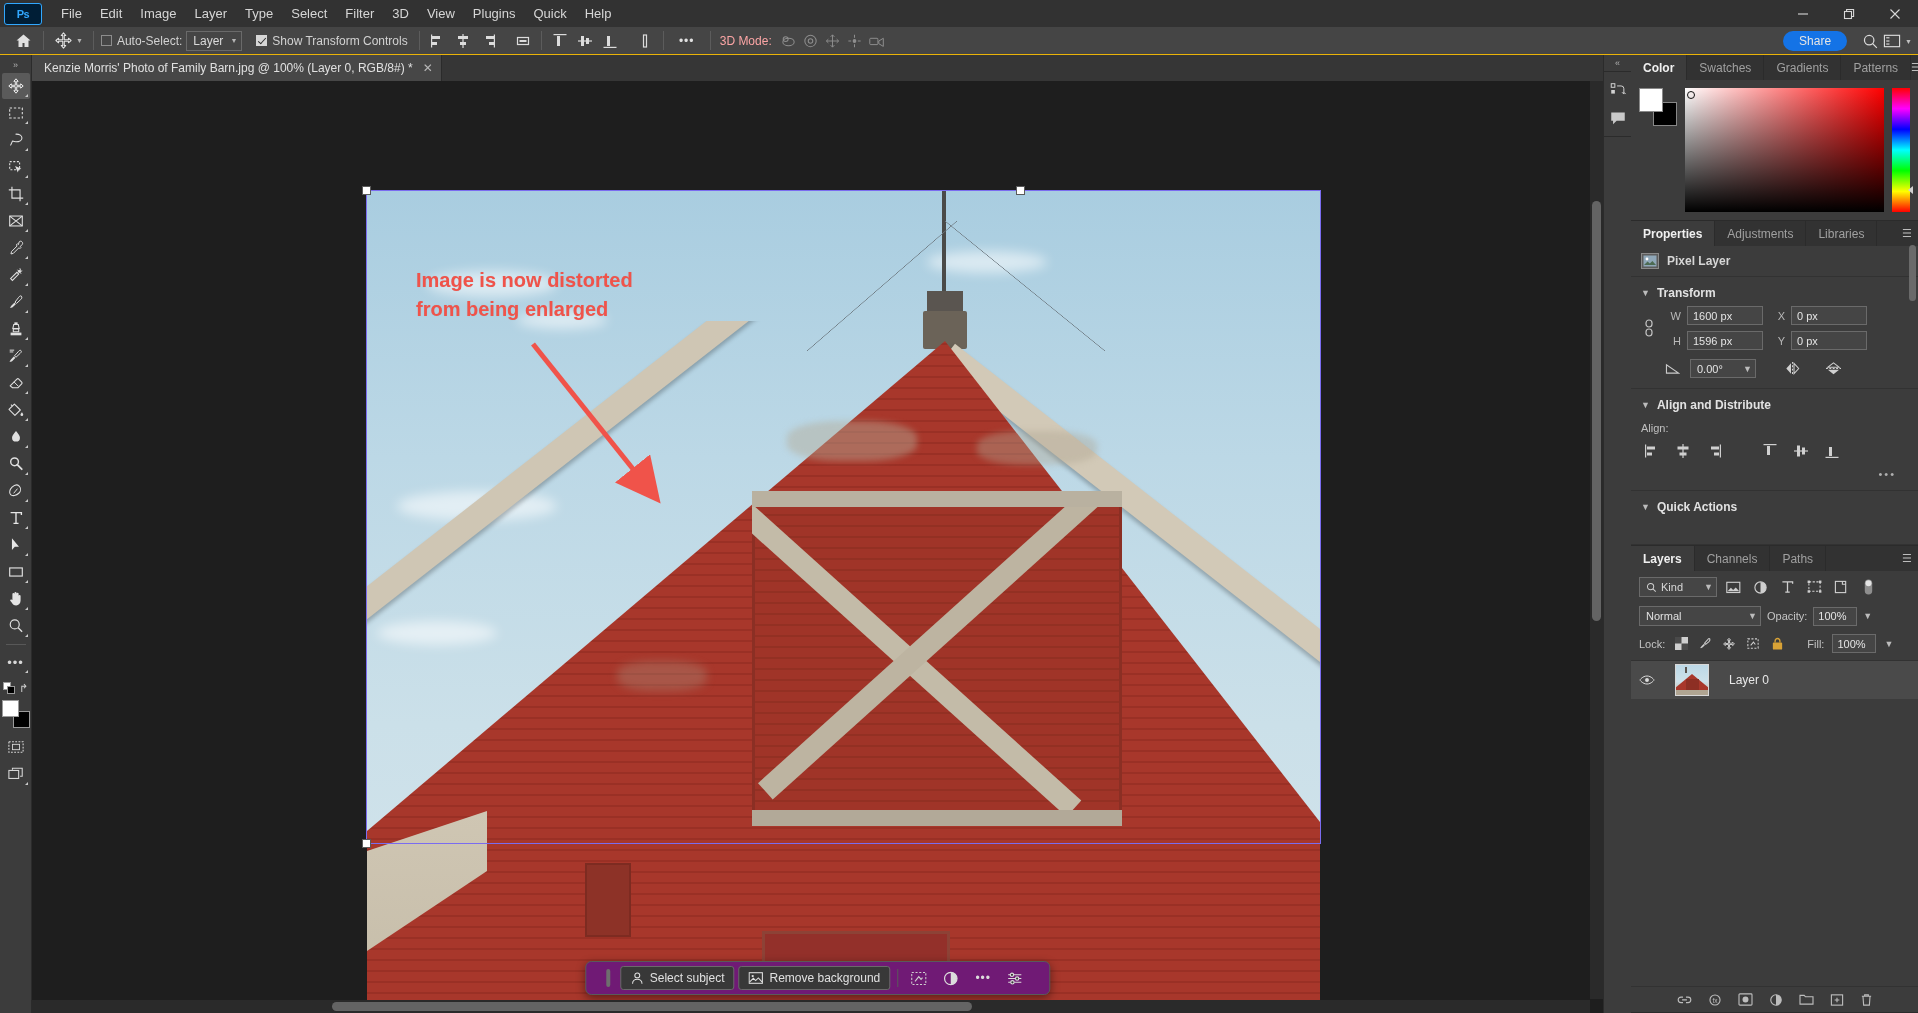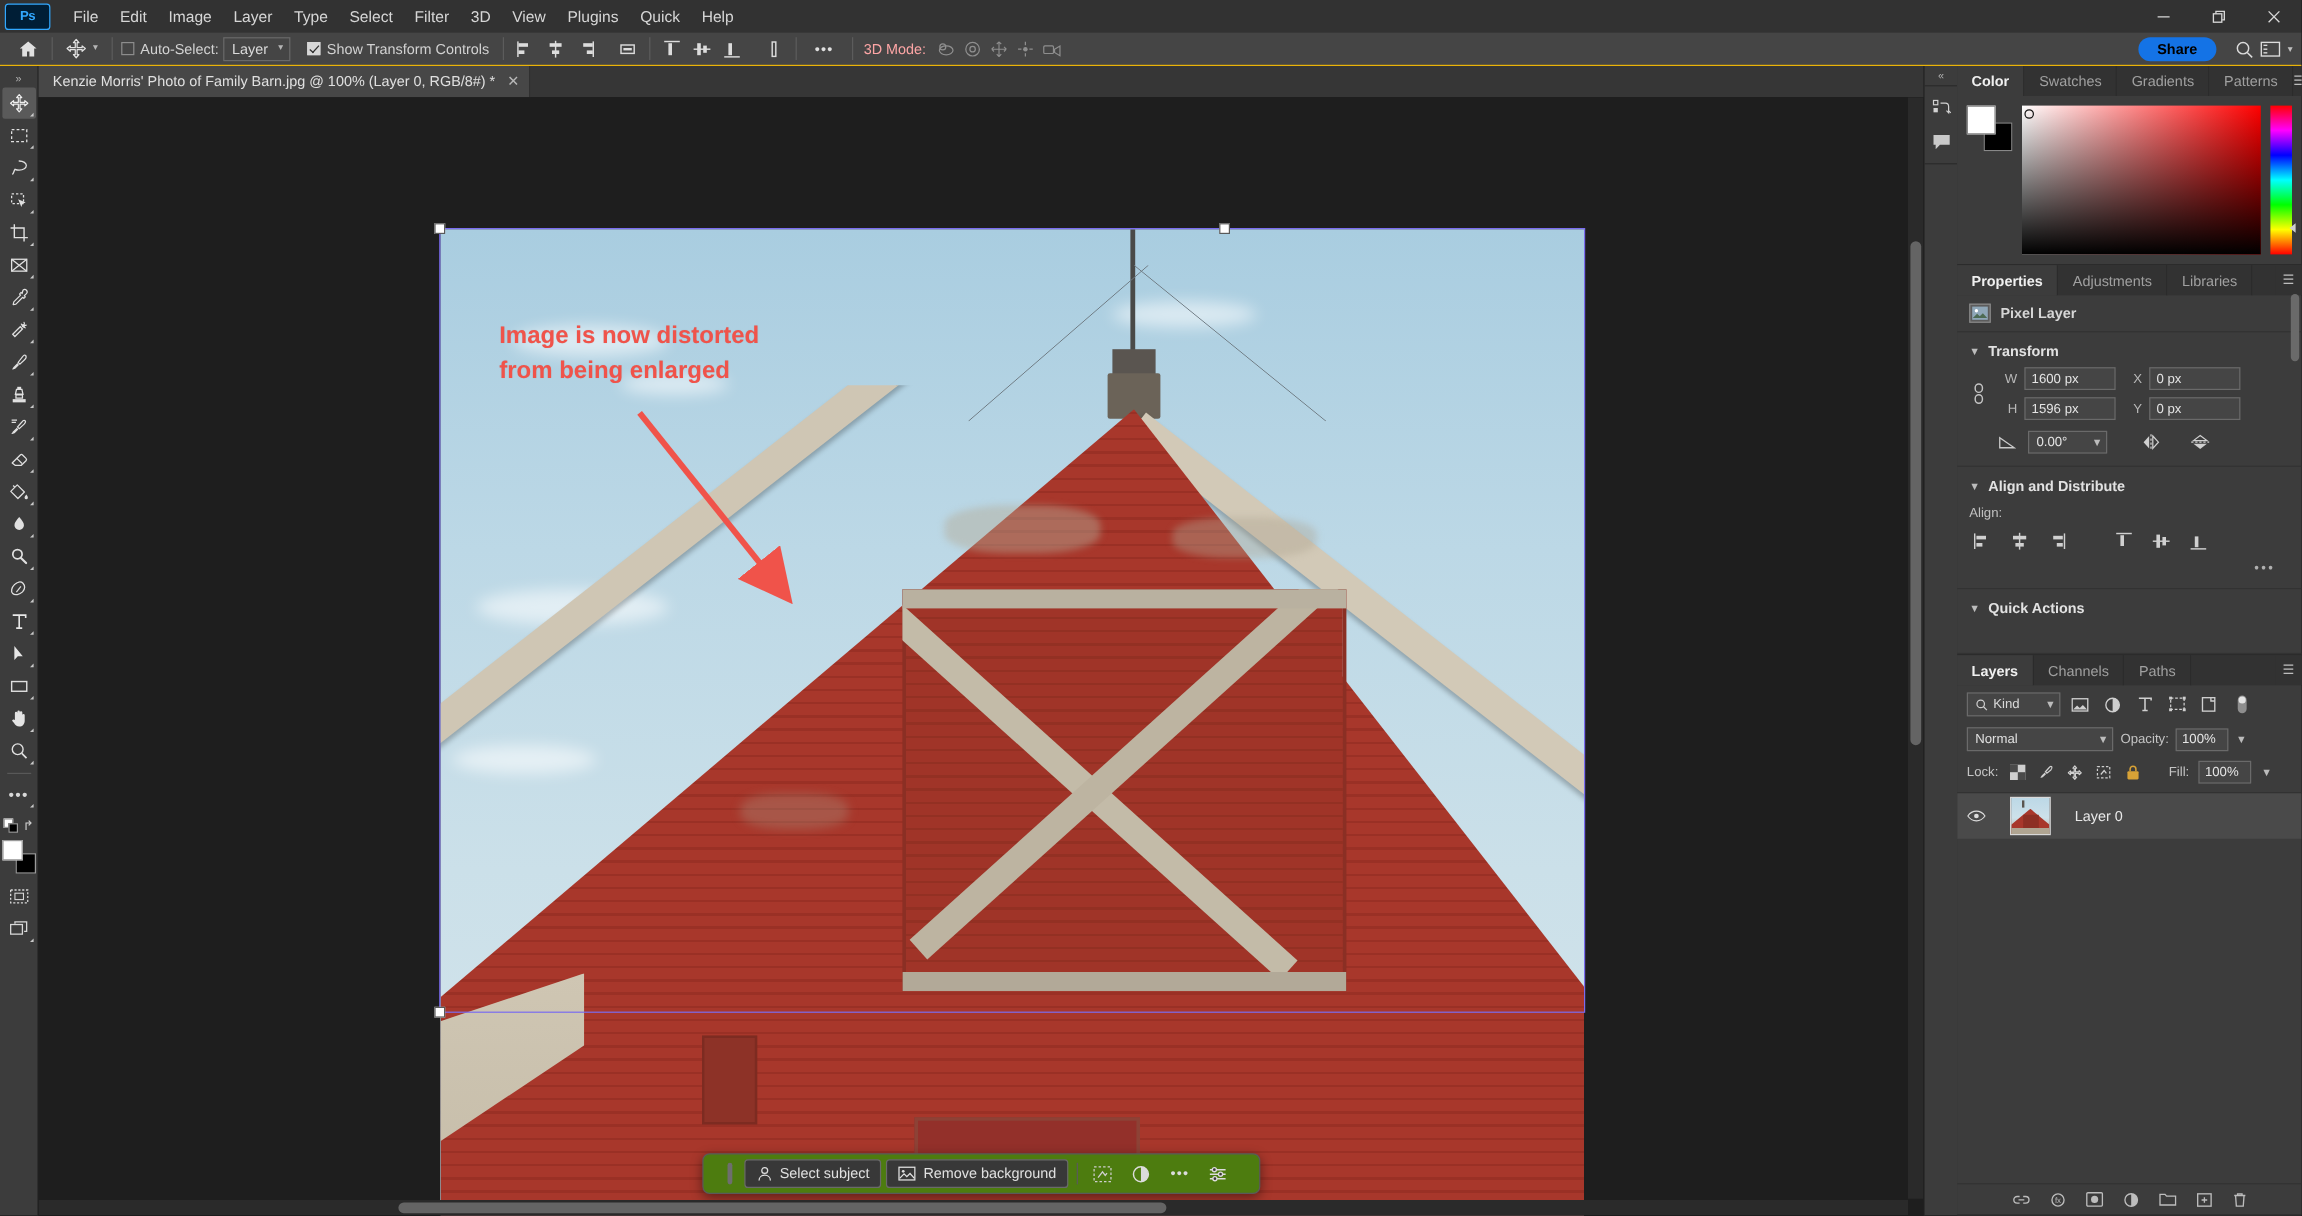--- a/index.html
+++ b/index.html
@@ -65,22 +65,22 @@
     font-size: 12px; display: flex; align-items: center; padding: 0 4px 0 6px;
     min-width: 56px; justify-content: space-between; gap: 6px;
   }
   .ob-select .tri { font-size: 7px; color: #b5b5b5; }
   .align-grp { display: flex; align-items: center; gap: 3px; }
   .icon-btn {
     width: 22px; height: 22px; display: flex; align-items: center; justify-content: center;
   }
   .ob-right { position: absolute; right: 0; top: 0; height: 28px; display: flex; align-items: center; padding-right: 6px; }
   .share-btn {
-    background: #1473e6; color: #000000; font-size: 12px; border-radius: 11px;
-    padding: 3px 16px; margin-right: 12px; font-weight: 700;
+    background: #1473e6; color: #e5e5e5; font-size: 12px; border-radius: 11px;
+    padding: 3px 16px; margin-right: 12px; font-weight: 400;
   }
   .dim-label { color: #fca5a5; font-size: 12px; margin: 0 6px 0 2px; }
 
   
   .bodyrow { flex: 1 1 auto; display: flex; min-height: 0; }
 
   
   .toolbar {
     width: 32px; background: #3c3c3c; border-right: 1px solid #2b2b2b;
     display: flex; flex-direction: column; align-items: center; padding-top: 2px;
@@ -144,21 +144,21 @@
 
   
   .vscroll { position: absolute; right: 0; top: 0; bottom: 14px; width: 13px; background: #2a2a2a; }
   .vscroll .thumb { position: absolute; left: 2px; width: 9px; background: #646464; border-radius: 5px; top: 120px; height: 420px; }
   .hscroll { position: absolute; left: 0; right: 13px; bottom: 0; height: 13px; background: #2a2a2a; }
   .hscroll .thumb { position: absolute; top: 2px; height: 9px; background: #646464; border-radius: 5px; left: 300px; width: 640px; }
 
   
   .ctxbar {
     position: absolute; left: 50%; transform: translateX(-50%); bottom: 18px;
-    height: 34px; background: #4d7c0f; border: 1px solid #5a5a5a; border-radius: 6px;
+    height: 34px; background: #701a75; border: 1px solid #5a5a5a; border-radius: 6px;
     display: flex; align-items: center; padding: 0 20px; gap: 4px;
     box-shadow: 0 3px 10px rgba(0,0,0,.45);
     justify-content: space-between;
   }
   .grip { width: 4px; height: 18px; background: #6e6e6e; border-radius: 2px; margin-right: 6px; }
   .ctx-btn {
     display: flex; align-items: center; gap: 6px; height: 24px; padding: 0 9px;
     border: 1px solid #6a6a6a; border-radius: 3px; font-size: 12px; color: #e0e0e0;
     background: #383838; white-space: nowrap;
   }

